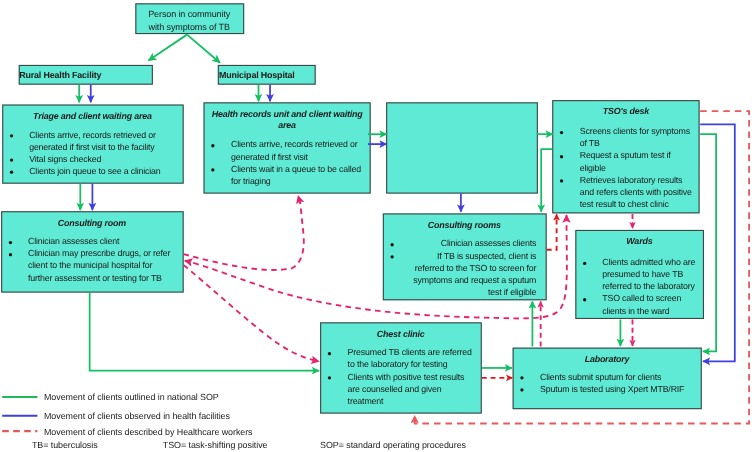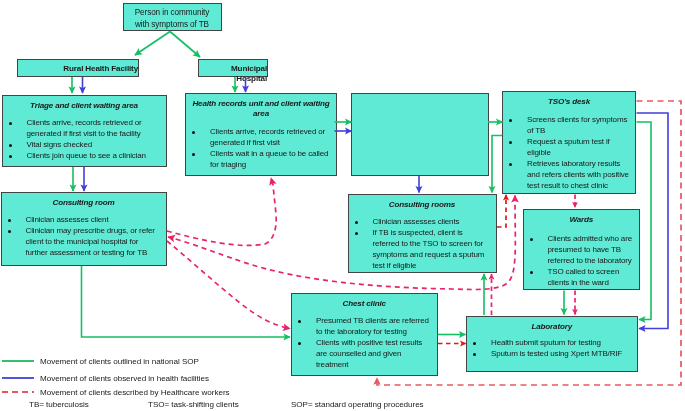--- a/index.html
+++ b/index.html
@@ -2,42 +2,42 @@
 <html><head>
 <meta charset="utf-8">
 <title>TB care pathway flowchart</title>
 <style>
   html,body{margin:0;padding:0;background:#ffffff;}
   body{width:685px;height:411px;overflow:hidden;font-family:"Liberation Sans",sans-serif;color:#1a1a1a;}
   #stage{position:relative;width:685px;height:411px;}
   svg.layer{position:absolute;left:0;top:0;width:685px;height:411px;}
   .box{position:absolute;box-sizing:border-box;border:1.4px solid #444;background:#5eead4;}
   .bt{font-size:8.1px;font-weight:bold;font-style:italic;text-align:center;letter-spacing:-0.18px;line-height:10px;padding:5px 3px 0 3px;}
-  .bt2{font-size:8.1px;font-weight:bold;text-align:right;letter-spacing:-0.15px;line-height:10px;padding-top:3.5px;}
+  .bt2{font-size:8.1px;font-weight:bold;text-align:left;letter-spacing:-0.15px;line-height:10px;padding-top:3.5px;}
   ul.bl{margin:0;padding:0;list-style:none;}
   ul.bl li{font-size:8px;line-height:11px;margin:0;padding:0 1px 0 24px;position:relative;letter-spacing:-0.15px;}
   ul.bl li:before{content:"";position:absolute;left:6.2px;top:5.2px;width:3.2px;height:3.2px;border-radius:2px;background:#111;}
   .ptxt{font-size:8.2px;text-align:center;line-height:11.5px;letter-spacing:-0.1px;}
   .legend{position:absolute;font-size:8.1px;white-space:nowrap;letter-spacing:-0.05px;}
 </style>
 </head>
 <body>
 
 <div id="stage">
 
   <div class="box node-person" style="left:122.5px;top:3px;width:99px;height:28px;">
     <div class="ptxt" style="margin-top:3px;">Person in community</div>
     <div class="ptxt">with symptoms of TB</div>
   </div>
 
   <div class="box node-flat" style="left:16.5px;top:59px;width:122.5px;height:17.5px;">
     <div class="bt2">Rural Health Facility</div>
   </div>
 
-  <div class="box node-flat" style="left:198px;top:59px;width:70px;height:18px;">
+  <div class="box node-flat" style="left:198px;top:59px;width:89px;height:18px;">
     <div class="bt2">Municipal Hospital</div>
   </div>
 
   <div class="box" style="left:1.5px;top:95px;width:165px;height:72px;">
     <div class="bt">Triage and client waiting area</div>
     <ul class="bl" style="margin-top:6px;">
       <li>Clients arrive, records retrieved or generated if first visit to the facility</li>
       <li>Vital signs checked</li>
       <li>Clients join queue to see a clinician</li>
     </ul>
@@ -66,21 +66,21 @@
   <div class="box" style="left:0.5px;top:192px;width:166px;height:73.5px;">
     <div class="bt">Consulting room</div>
     <ul class="bl" style="margin-top:6px;padding-right:6px;">
       <li>Clinician assesses client</li>
       <li>Clinician may prescribe drugs, or refer client to the municipal hospital for further assessment or testing for TB</li>
     </ul>
   </div>
 
   <div class="box" style="left:347.5px;top:194px;width:149px;height:79px;">
     <div class="bt">Consulting rooms</div>
-    <ul class="bl" style="margin-top:6px;padding-right:7px;">
+    <ul class="bl" style="margin-top:6px;padding-right:7px;text-align:right;">
       <li>Clinician assesses clients</li>
       <li>If TB is suspected, client is referred to the TSO to screen for symptoms and request a sputum test if eligible</li>
     </ul>
   </div>
 
   <div class="box" style="left:522.5px;top:208.5px;width:117.5px;height:81.5px;">
     <div class="bt">Wards</div>
     <ul class="bl" style="margin-top:8px;">
       <li>Clients admitted who are presumed to have TB referred to the laboratory</li>
       <li>TSO called to screen clients in the ward</li>
@@ -91,21 +91,21 @@
     <div class="bt">Chest clinic</div>
     <ul class="bl" style="margin-top:6px;padding-right:5px;">
       <li>Presumed TB clients are referred to the laboratory for testing</li>
       <li>Clients with positive test results are counselled and given treatment</li>
     </ul>
   </div>
 
   <div class="box" style="left:466px;top:315.5px;width:171.5px;height:56px;">
     <div class="bt">Laboratory</div>
     <ul class="bl" style="margin-top:5px;">
-      <li>Health submit sputum for testing</li>
+      <li>Clients submit sputum for clients</li>
       <li>Sputum is tested using Xpert MTB/RIF</li>
     </ul>
   </div>
 
   <svg class="layer" viewBox="0 0 685 411">
     <defs>
       <marker id="agr" viewBox="0 0 10 10" refX="8.6" refY="5" markerWidth="5" markerHeight="5" orient="auto-start-reverse">
           <path d="M0.4,0.6 L9.4,5 L0.4,9.4 L2.3,5 Z" fill="#15bf63"></path>
         </marker>
       <marker id="abl" viewBox="0 0 10 10" refX="8.6" refY="5" markerWidth="5" markerHeight="5" orient="auto-start-reverse">
@@ -176,16 +176,16 @@
 
   <svg class="layer" viewBox="0 0 685 411">
     <line x1="2" y1="361" x2="34" y2="361" stroke="#1fb95c" stroke-width="1.8"></line>
     <line x1="2" y1="378" x2="34" y2="378" stroke="#4040d8" stroke-width="1.8"></line>
     <line x1="2" y1="392" x2="34" y2="392" stroke="#e8555a" stroke-width="2" stroke-dasharray="6 4"></line>
   </svg>
   <div class="legend" style="left:40px;top:357px;">Movement of clients outlined in national SOP</div>
   <div class="legend" style="left:40px;top:374px;">Movement of clients observed in health facilities</div>
   <div class="legend" style="left:40px;top:388px;">Movement of clients described by Healthcare workers</div>
   <div class="legend" style="left:29px;top:400px;">TB= tuberculosis</div>
-  <div class="legend" style="left:148px;top:400px;">TSO= task-shifting clients</div>
+  <div class="legend" style="left:148px;top:400px;">TSO= task-shifting positive</div>
   <div class="legend" style="left:291px;top:400px;">SOP= standard operating procedures</div>
 
 </div>
 
 </body></html>

